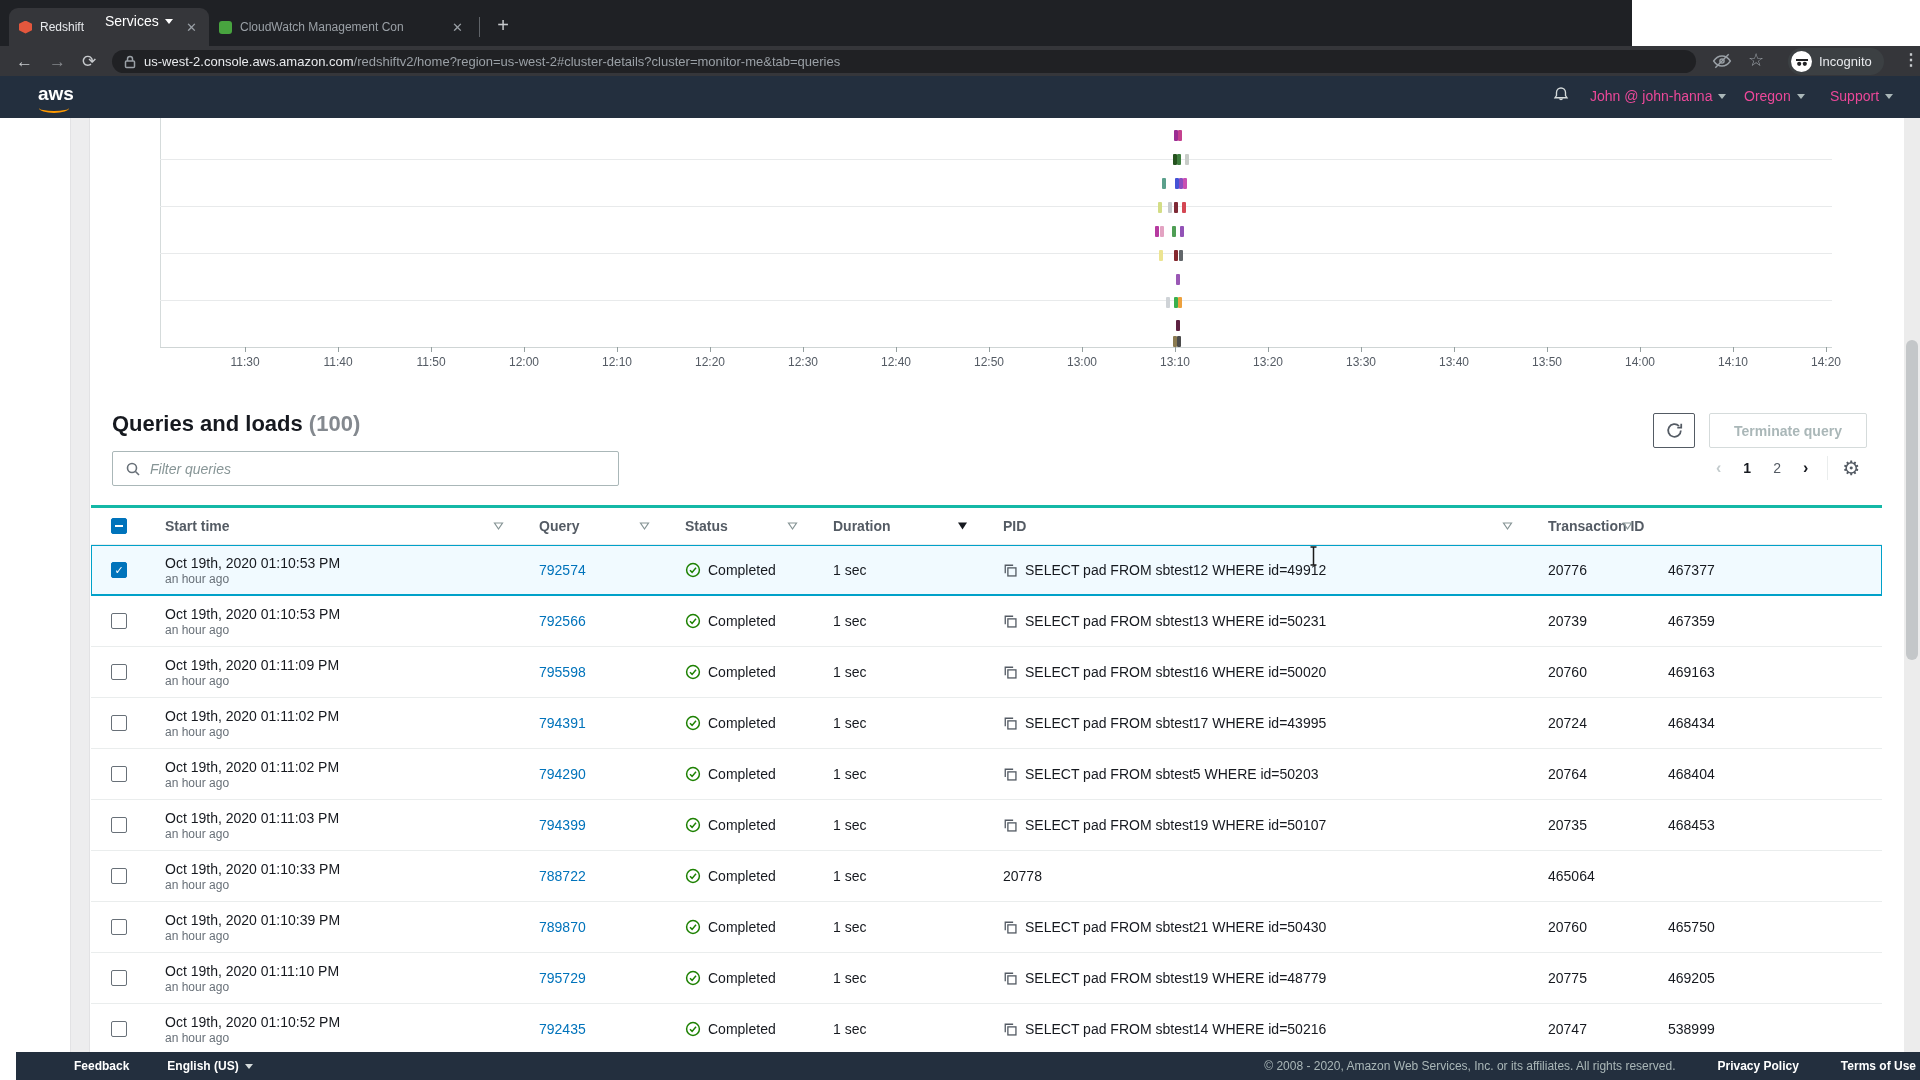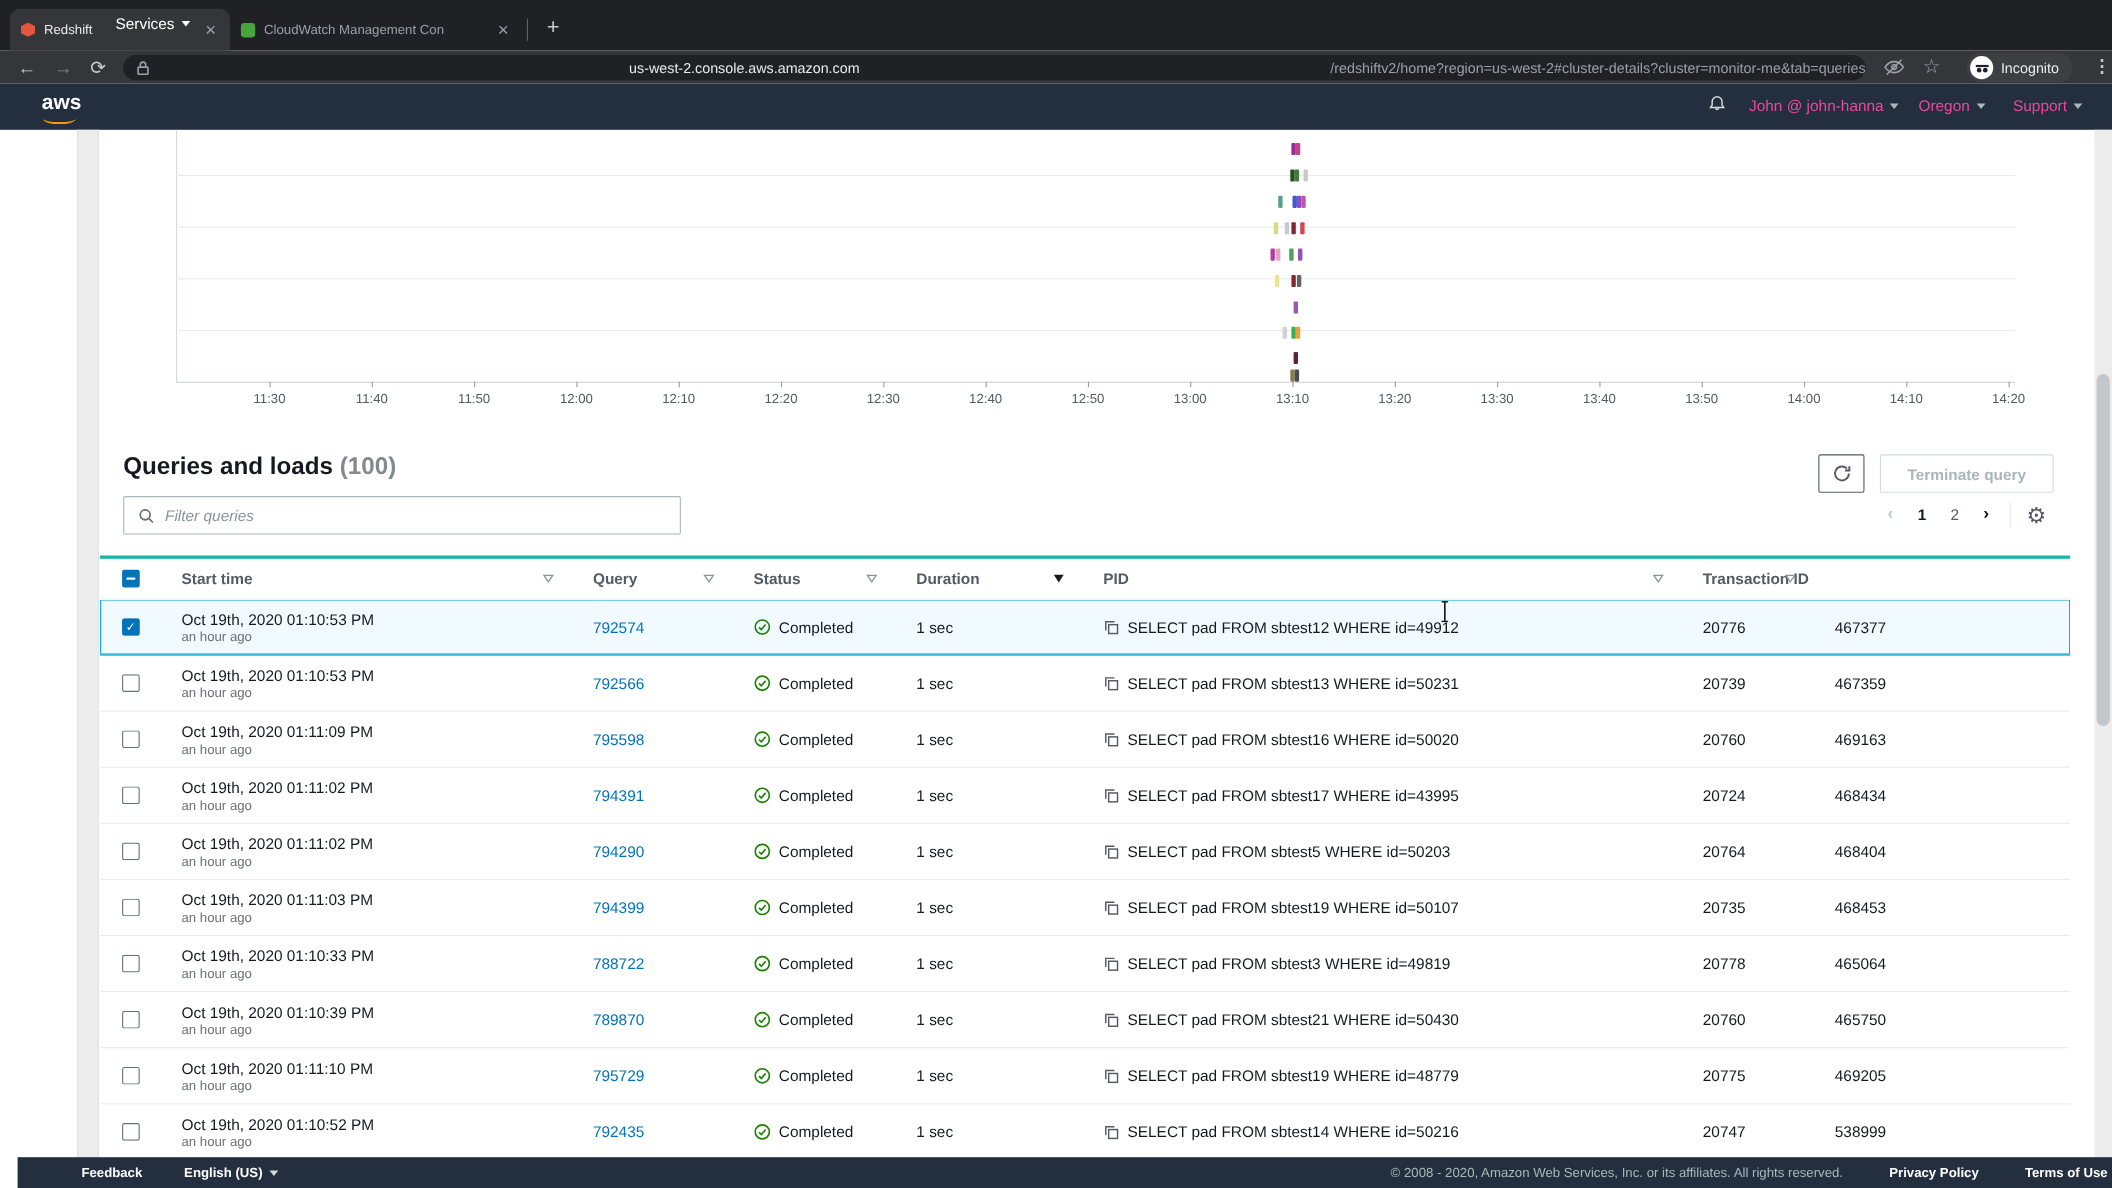--- a/index.html
+++ b/index.html
@@ -1,37 +1,37 @@
 <!DOCTYPE html>
 <html><head>
 <meta charset="utf-8">
 <style>
   html,body{margin:0;padding:0;}
   body{width:1920px;height:1080px;position:relative;overflow:hidden;background:#fff;
        font-family:"Liberation Sans",sans-serif;-webkit-font-smoothing:antialiased;}
   .abs{position:absolute;}
 
   
-  #tabstrip{left:0;top:0;width:1920px;height:46px;background:#1f2125;display:flex;align-items:flex-end;}
+  #tabstrip{left:0;top:0;width:1632px;height:46px;background:#1f2125;display:flex;align-items:flex-end;}
   .tab{height:38px;border-radius:9px 9px 0 0;display:flex;align-items:center;gap:8px;
        padding:0 10px;font-size:12px;box-sizing:border-box;}
   .tab.active{background:#35363a;color:#e8eaed;width:200px;margin-left:9px;}
   .tab.inactive{color:#9aa0a6;width:266px;}
   .tab-title{white-space:nowrap;overflow:hidden;text-overflow:ellipsis;flex:1;}
   .tab-close{color:#9aa0a6;font-size:13px;line-height:1;padding:2px;}
   .fav-redshift{width:13px;height:13px;background:#e4573d;clip-path:polygon(50% 0,100% 25%,100% 75%,50% 100%,0 75%,0 25%);}
   .fav-cw{width:13px;height:13px;background:#48a43f;border-radius:3px;}
   .tabsep{width:1px;height:20px;background:#5f6368;margin:0 4px 9px 4px;}
   .newtab{color:#c7cacd;font-size:20px;margin:0 0 9px 6px;width:26px;text-align:center;}
 
   #toolbar{left:0;top:46px;width:1920px;height:30px;background:#35363a;display:flex;align-items:center;}
   .navbtn{color:#c7cacd;font-size:17px;line-height:1;margin-left:16px;}
   .urlpill{position:absolute;left:112px;top:50px;width:1584px;height:23px;background:#202124;
            border-radius:12px;display:flex;align-items:center;padding-left:12px;box-sizing:border-box;
-           font-size:13px;white-space:nowrap;overflow:hidden;justify-content:space-between;}
+           font-size:13px;white-space:nowrap;overflow:hidden;}
   .urlhost{color:#e8eaed;}
   .urlpath{color:#9aa0a6;}
   .tb-ico{position:absolute;top:50px;}
   .incog-chip{position:absolute;left:1788px;top:48px;height:27px;background:#3c4043;border-radius:14px;
       display:flex;align-items:center;gap:7px;padding:0 12px 0 3px;color:#e8eaed;font-size:13px;}
   .incog-circ{width:21px;height:21px;background:#fff;border-radius:50%;display:flex;align-items:center;justify-content:center;}
 
   
   #awsnav{left:0;top:76px;width:1920px;height:42px;background:#232f3e;display:flex;align-items:center;color:#eaeded;}
   .awslogo{position:absolute;left:38px;top:84px;color:#fff;font-weight:bold;font-size:19px;line-height:1;}
@@ -551,27 +551,20 @@
           <svg width="16" height="16" viewBox="0 0 16 16">
             <circle cx="8" cy="8" r="6.4" fill="none" stroke="#1d8102" stroke-width="1.5"></circle>
             <path d="M5 8.3l2.1 2.1 3.9-4.6" fill="none" stroke="#1d8102" stroke-width="1.5"></path>
           </svg>
           <span>Completed</span>
         </div>
         <div class="td">
           <span>1 sec</span>
         </div>
         <div class="td">
-          <svg width="15" height="15" viewBox="0 0 16 16">
-            <rect x="5.2" y="5.2" width="8.6" height="8.6" fill="none" stroke="#545b64" stroke-width="1.4"></rect>
-            <path d="M10.8 2.4H2.4v8.4" fill="none" stroke="#545b64" stroke-width="1.4"></path>
-          </svg>
-          <span>SELECT pad FROM sbtest3 WHERE id=49819</span>
-        </div>
-        <div class="td">
           <span>20778</span>
         </div>
         <div class="td">
           <span>465064</span>
         </div>
       </div>
       <div class="trow tgrid">
         <div class="td">
           <span class="cb"></span>
         </div>

